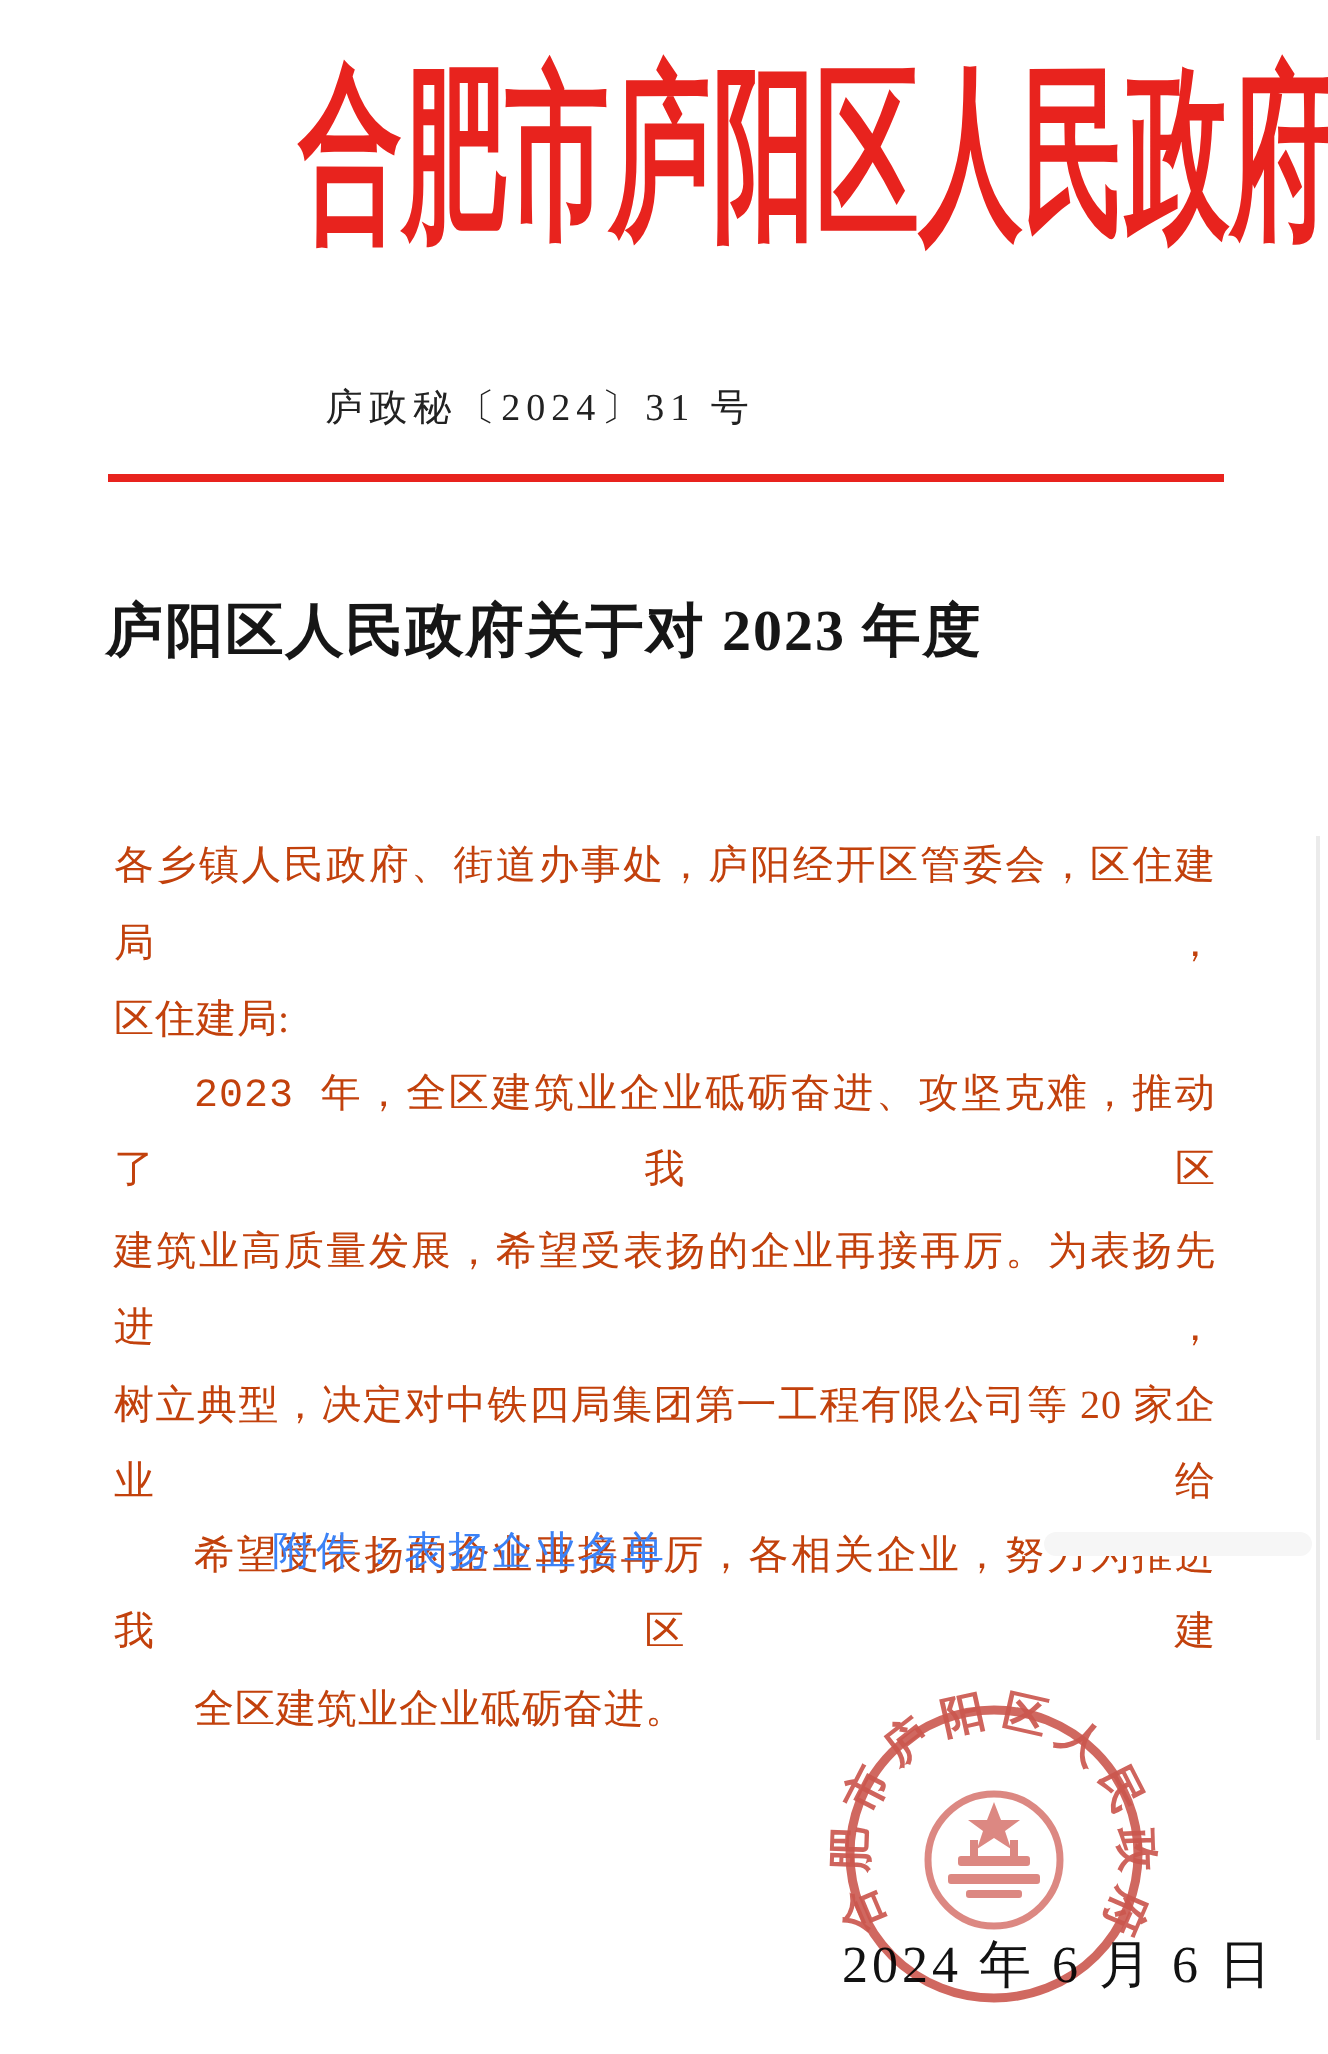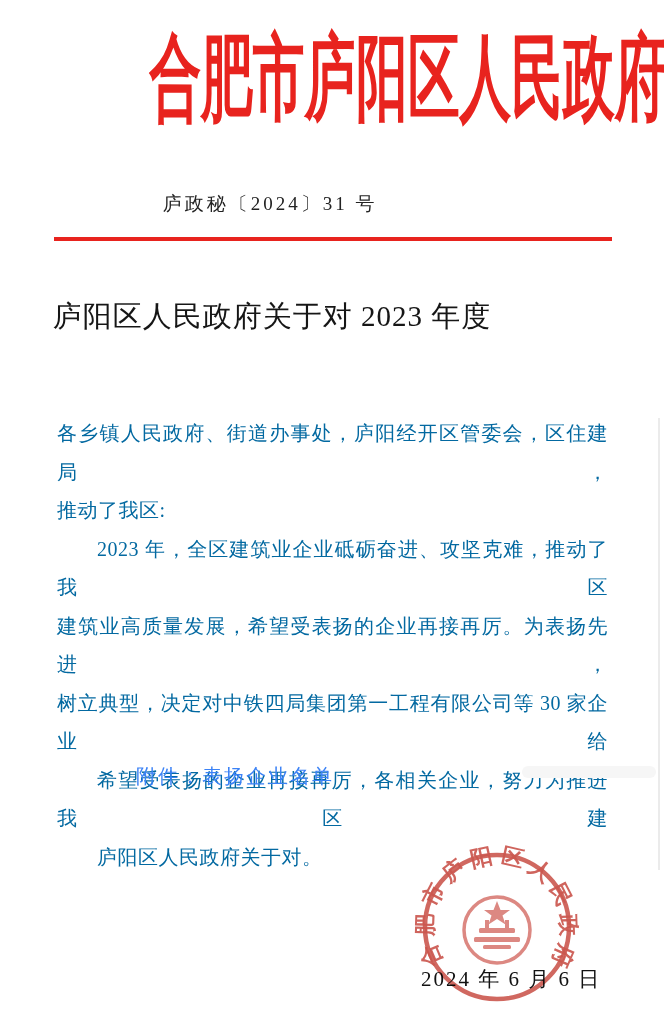--- a/index.html
+++ b/index.html
@@ -39,58 +39,58 @@
   .red-rule {
     position: absolute;
     top: 237px; left: 54px;
     width: 558px; height: 4px;
     background: #e8231e;
   }
   .doc-title {
     position: absolute;
     top: 296px; left: 0; width: 544px;
     text-align: center;
-    font-weight: normal;
+    font-weight: bold;
     font-size: 29px;
     line-height: 41px;
     letter-spacing: 1px;
     color: #161616;
   }
   .body-text {
     position: absolute;
     top: 414px; left: 57px;
     width: 551px;
     font-size: 20px;
     line-height: 38.5px;
-    color: #0369a1;
+    color: #c2410c;
     letter-spacing: 0.5px;
   }
   .line { white-space: normal; }
   .just { text-align: justify; text-align-last: justify; }
-  .ind  { text-indent: 2em; }
+  .ind  { text-indent: 2em; font-family: Liberation Mono, monospace; }
   .attachment {
     position: absolute;
     top: 761px; left: 57px;
     width: 551px;
     font-size: 20px;
     line-height: 30px;
     color: #3b82f6;
     text-indent: 79px;
     letter-spacing: 2px;
   }
   .seal {
     position: absolute;
     left: 411px; top: 841px;
     width: 172px; height: 172px;
     opacity: 0.85;
   }
   .doc-date {
     position: absolute;
     left: 421px; top: 965px;
-    font-size: 21px;
+    font-size: 26px;
     letter-spacing: 2px;
     color: #121212;
     mix-blend-mode: multiply;
   }
   .scan-artifact-v {
     position: absolute;
     left: 658px; top: 418px;
     width: 2px; height: 452px;
     background: #ebebeb;
   }
@@ -112,26 +112,26 @@
   <div class="doc-number">庐政秘〔2024〕31 号</div>
 
   <div class="red-rule"></div>
 
   <div class="doc-title">
     <div>庐阳区人民政府关于对 2023 年度</div>
   </div>
 
   <div class="body-text">
     <div class="line just">各乡镇人民政府、街道办事处，庐阳经开区管委会，区住建局，</div>
-    <div class="line">推动了我区:</div>
+    <div class="line">区住建局:</div>
     <div class="line just ind">2023 年，全区建筑业企业砥砺奋进、攻坚克难，推动了我区</div>
     <div class="line just">建筑业高质量发展，希望受表扬的企业再接再厉。为表扬先进，</div>
-    <div class="line just">树立典型，决定对中铁四局集团第一工程有限公司等 30 家企业给</div>
+    <div class="line just">树立典型，决定对中铁四局集团第一工程有限公司等 20 家企业给</div>
     <div class="line just ind">希望受表扬的企业再接再厉，各相关企业，努力为推进我区建</div>
-    <div class="line ind">庐阳区人民政府关于对。</div>
+    <div class="line ind">全区建筑业企业砥砺奋进。</div>
   </div>
 
   <div class="attachment">附件：表扬企业名单</div>
 
   <svg class="seal" viewBox="0 0 172 172" xmlns="http://www.w3.org/2000/svg">
     <g>
       <circle cx="86" cy="86" r="72" fill="none" stroke="#c23a30" stroke-width="4.5" opacity="0.9"></circle>
       <g fill="#c5392f" opacity="0.7">
         <circle cx="86" cy="89" r="33" fill="none" stroke="#c5392f" stroke-width="3.5"></circle>
         <polygon points="86,60 89.5,69 99,69 91.5,74.5 94.5,83.5 86,78 77.5,83.5 80.5,74.5 73,69 82.5,69"></polygon>

